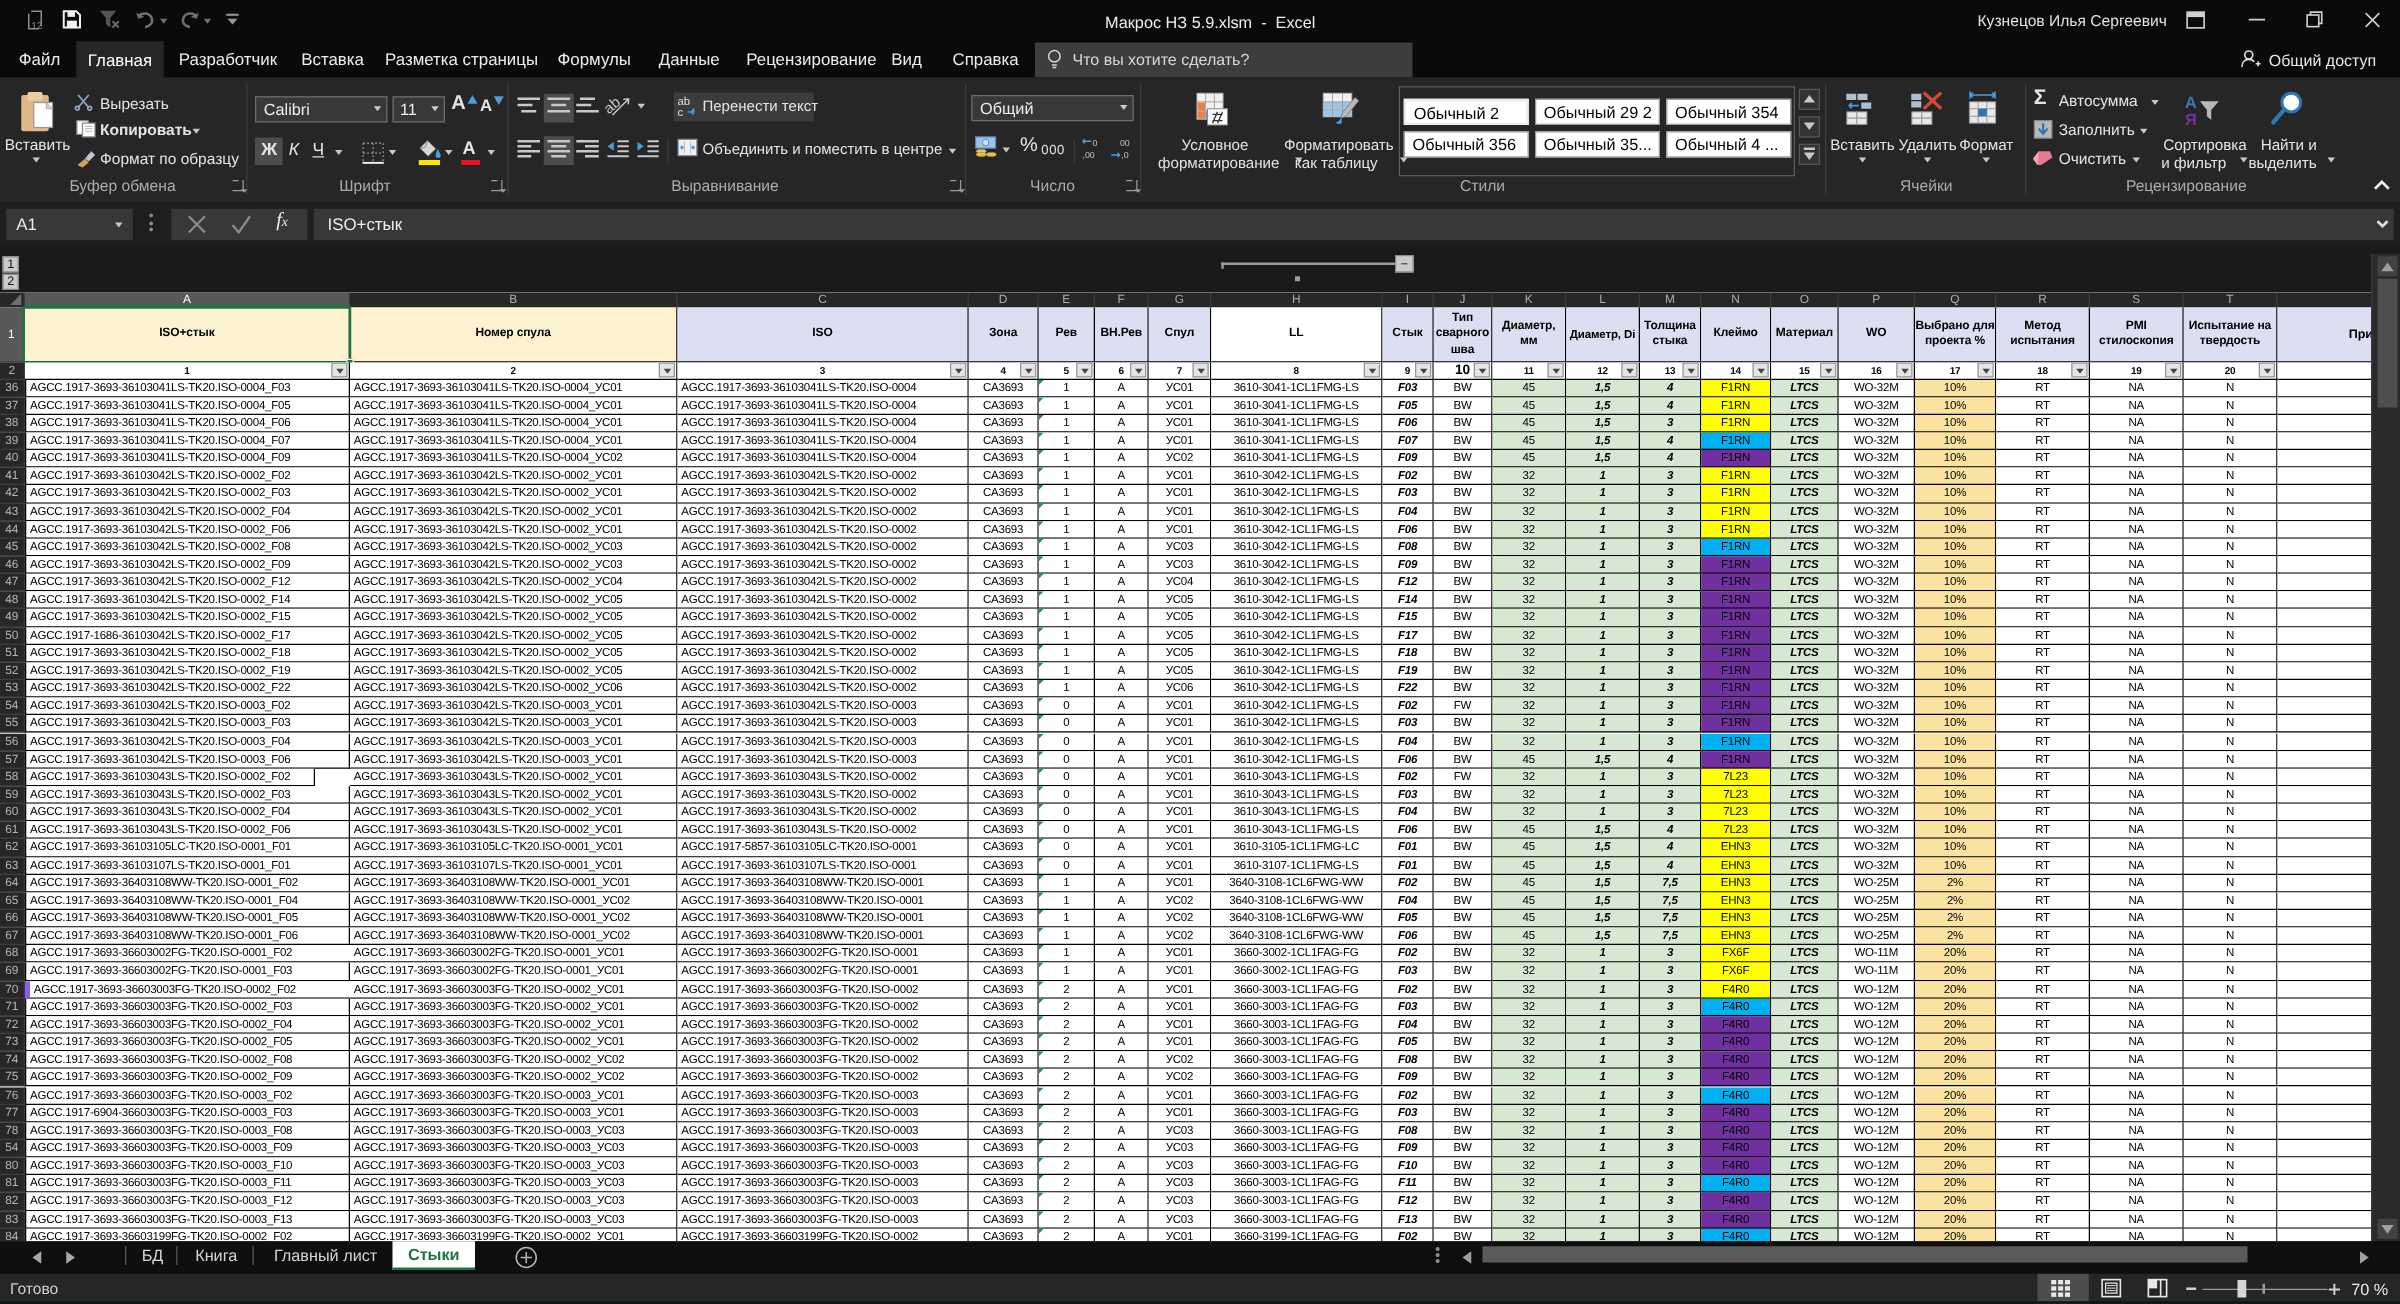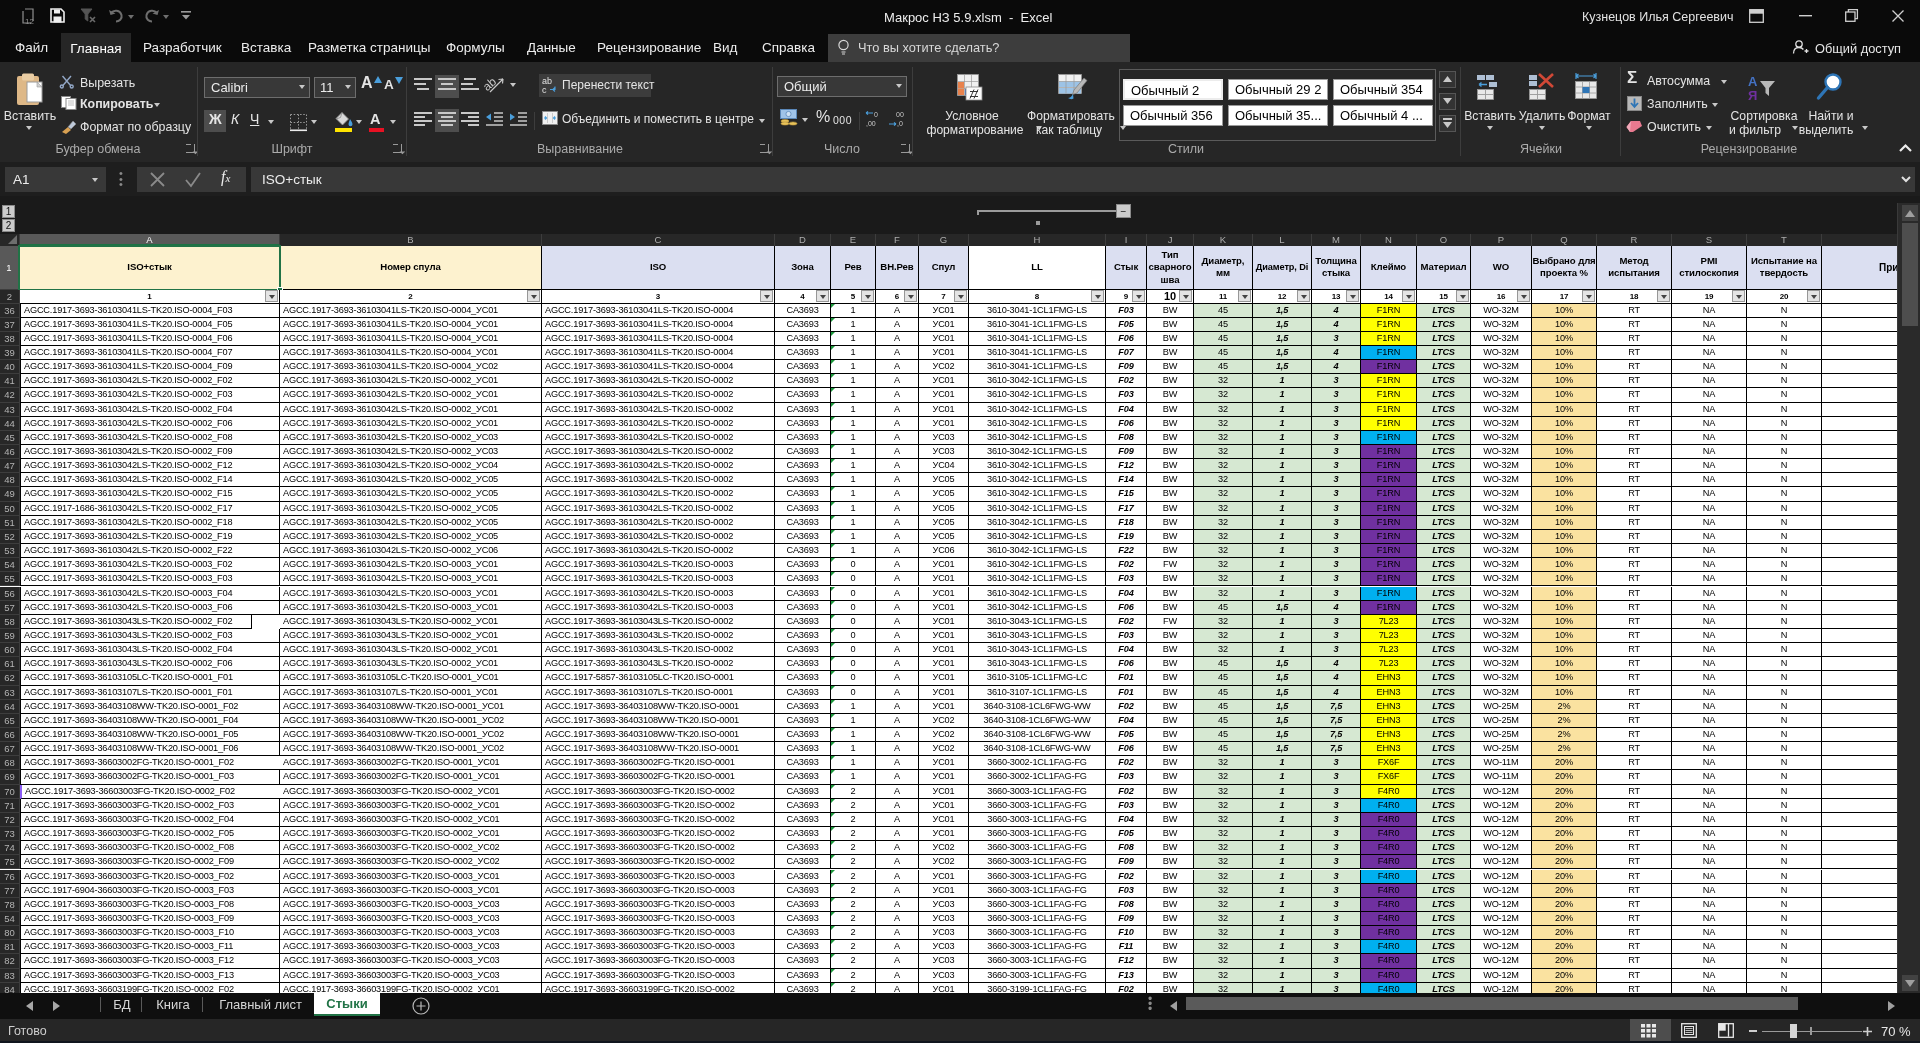--- a/index.html
+++ b/index.html
@@ -1376,21 +1376,21 @@
       <div class="cell g bi" style="left:1417px;width:54px;">LTCS</div>
       <div class="cell " style="left:1471px;width:61px;">WO-11M</div>
       <div class="cell o" style="left:1532px;width:65px;">20%</div>
       <div class="cell " style="left:1597px;width:75px;">RT</div>
       <div class="cell " style="left:1672px;width:75px;">NA</div>
       <div class="cell " style="left:1747px;width:75px;">N</div>
       <div class="cell " style="left:1822px;width:76px;"></div>
     </div>
     <div class="row" style="top:550.60px;height:14.15px">
       <div class="rh" style="top:0;height:14.15px;line-height:14.15px">70</div>
-      <div class="cell lft" style="left:20px;width:280px;border-left:2px solid #8b5cf6">AGCC.1917-3693-36603003FG-TK20.ISO-0002_F02</div>
+      <div class="cell lft" style="left:20px;width:280px;border-left:4px solid #8b5cf6">AGCC.1917-3693-36603003FG-TK20.ISO-0002_F02</div>
       <div class="cell lft" style="left:280px;width:262px;">AGCC.1917-3693-36603003FG-TK20.ISO-0002_УС01</div>
       <div class="cell lft" style="left:542px;width:233px;">AGCC.1917-3693-36603003FG-TK20.ISO-0002</div>
       <div class="cell " style="left:775px;width:56px;">CA3693</div>
       <div class="cell " style="left:831px;width:45px;">2<i class="etri"></i></div>
       <div class="cell " style="left:876px;width:43px;">А</div>
       <div class="cell " style="left:919px;width:50px;">УС01</div>
       <div class="cell " style="left:969px;width:137px;">3660-3003-1CL1FAG-FG</div>
       <div class="cell bi" style="left:1106px;width:41px;">F02</div>
       <div class="cell " style="left:1147px;width:47px;">BW</div>
       <div class="cell g" style="left:1194px;width:59px;">32</div>

